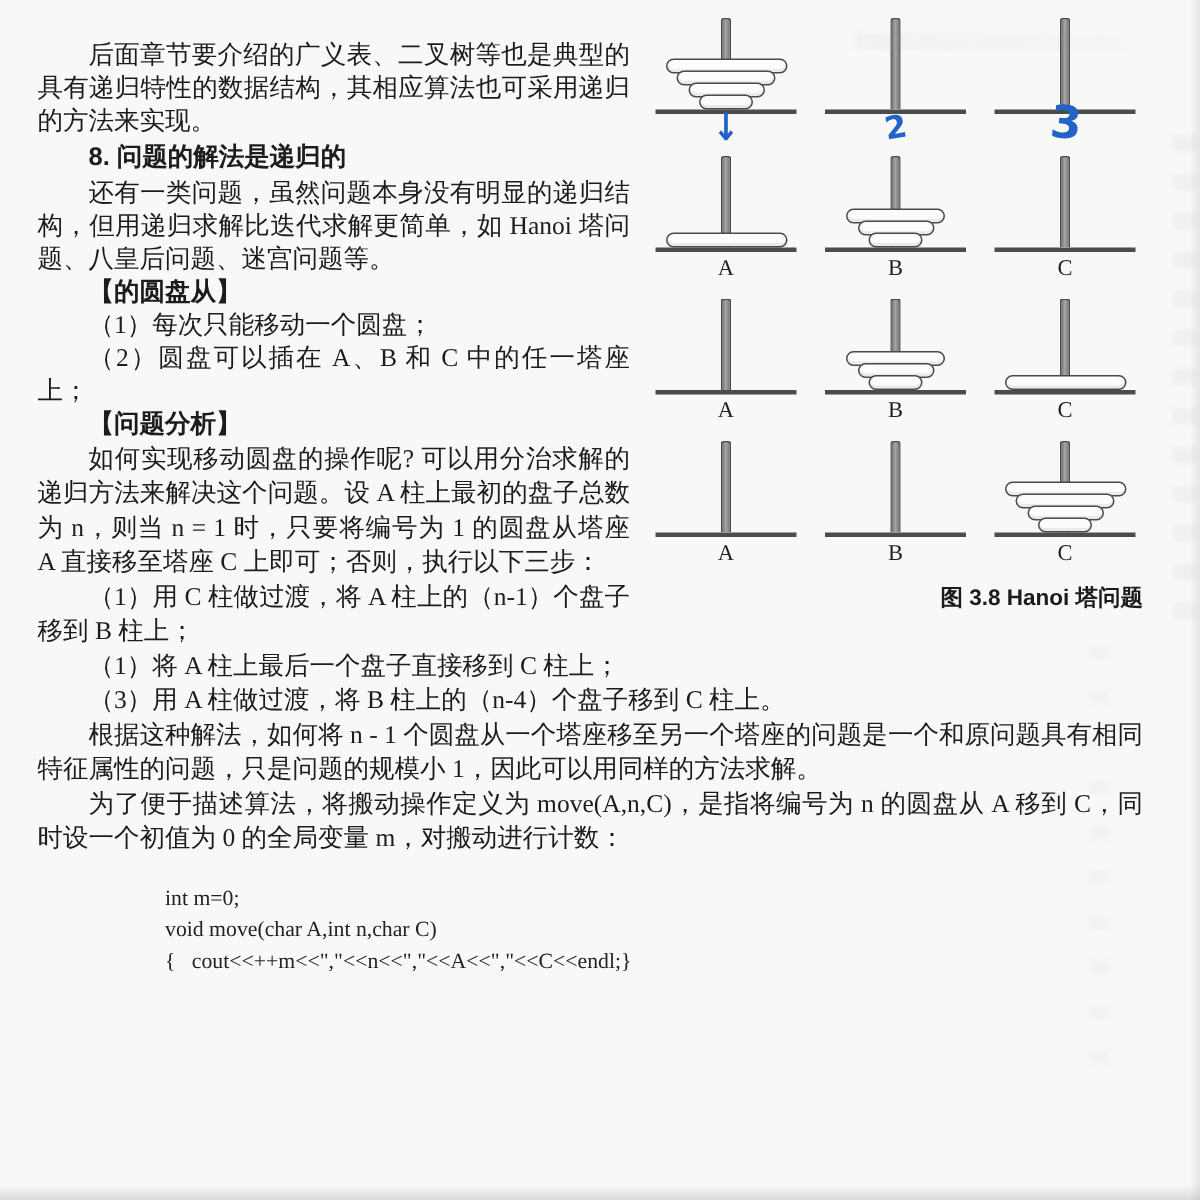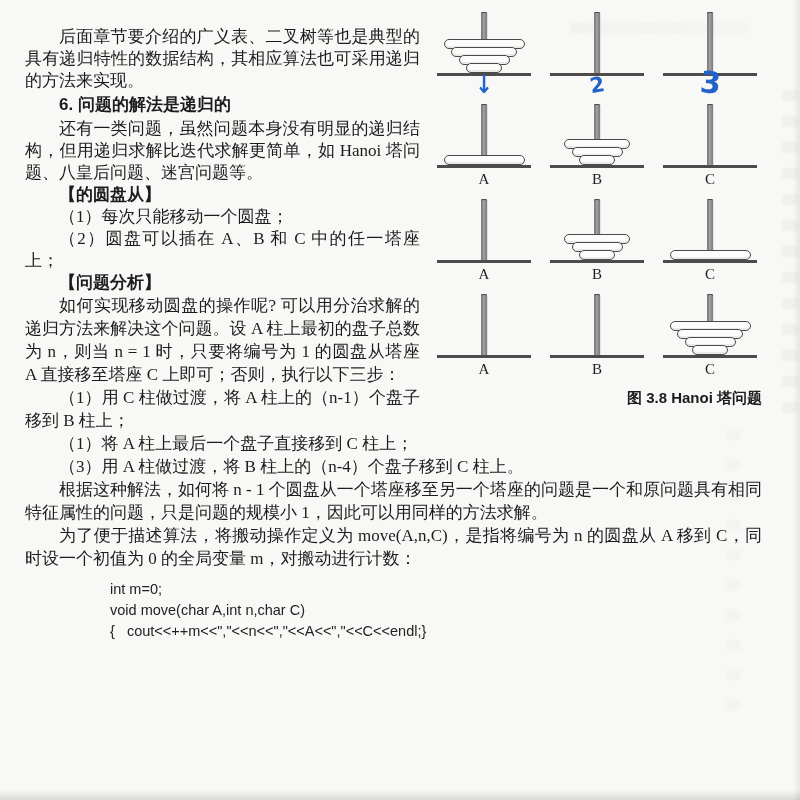--- a/index.html
+++ b/index.html
@@ -42,22 +42,22 @@
   }
   
   p{margin:0;font-size:17px;line-height:22px;text-align:justify;}
   .lh23{line-height:23px;}
   .indent{text-indent:2em;}
   .hei{font-family:"Liberation Sans","DejaVu Sans",sans-serif;font-weight:bold;}
   .h-num{margin-top:2px;margin-bottom:2px;}
   .ex-label{font-weight:bold;font-family:"Liberation Sans","DejaVu Sans",sans-serif;margin-right:14px;}
   .bracket-head{font-weight:bold;}
   pre.code{
-    margin:9px 0 0 85px;
-    font-family:Liberation Sans, sans-serif;
+    margin:19px 0 0 85px;
+    font-family:Liberation Serif, serif;
     font-size:14.5px;line-height:21px;color:#222;
   }
   
   .figure{
     float:right;
     width:330px;
     margin:-14px 0 6px 12px;
   }
   .fig-row{
     display:flex;justify-content:space-between;
@@ -234,21 +234,21 @@
             </div>
             <div class="base"></div>
             <div class="tlabel">C</div>
           </div>
         </div>
       </div>
     <div class="fig-caption">图 3.8   Hanoi 塔问题</div>
   </div>
 
   <p class="indent">后面章节要介绍的广义表、二叉树等也是典型的具有递归特性的数据结构，其相应算法也可采用递归的方法来实现。</p>
-  <p class="indent hei h-num">6.  问题的解法是递归的</p>
+  <p class="indent hei h-num">8.  问题的解法是递归的</p>
   <p class="indent">还有一类问题，虽然问题本身没有明显的递归结构，但用递归求解比迭代求解更简单，如 Hanoi 塔问题、八皇后问题、迷宫问题等。</p>
   <p class="indent bracket-head">【的圆盘从】</p>
   <p class="indent">（1）每次只能移动一个圆盘；</p>
   <p class="indent">（2）圆盘可以插在 A、B 和 C 中的任一塔座上；</p>
   <p class="indent bracket-head">【问题分析】</p>
   <p class="indent lh23">如何实现移动圆盘的操作呢? 可以用分治求解的递归方法来解决这个问题。设 A 柱上最初的盘子总数为 n，则当 n = 1 时，只要将编号为 1 的圆盘从塔座 A 直接移至塔座 C 上即可；否则，执行以下三步：</p>
   <p class="indent lh23">（1）用 C 柱做过渡，将 A 柱上的（n-1）个盘子移到 B 柱上；</p>
   <p class="indent lh23">（1）将 A 柱上最后一个盘子直接移到 C 柱上；</p>
   <p class="indent lh23">（3）用 A 柱做过渡，将 B 柱上的（n-4）个盘子移到 C 柱上。</p>
   <p class="indent lh23">根据这种解法，如何将 n - 1 个圆盘从一个塔座移至另一个塔座的问题是一个和原问题具有相同特征属性的问题，只是问题的规模小 1，因此可以用同样的方法求解。</p>

